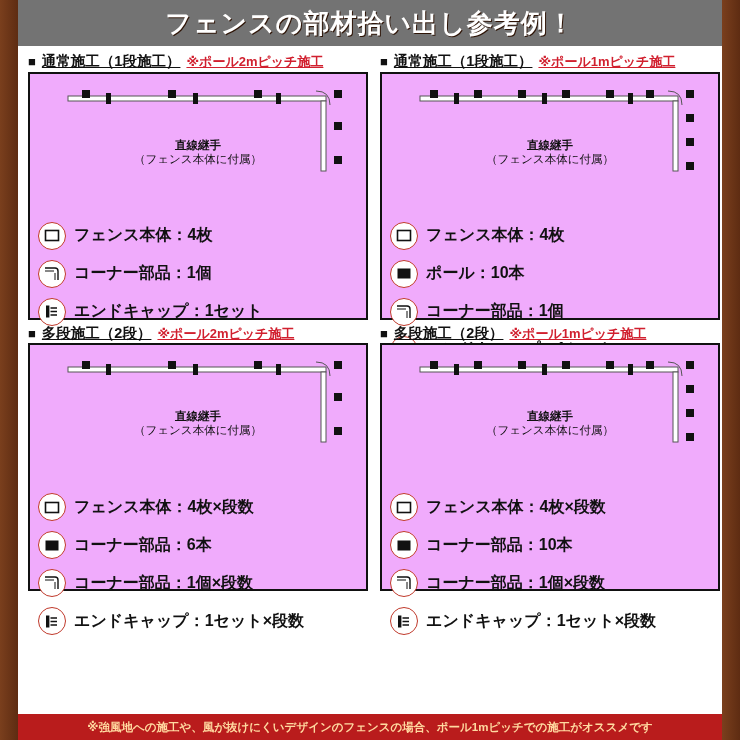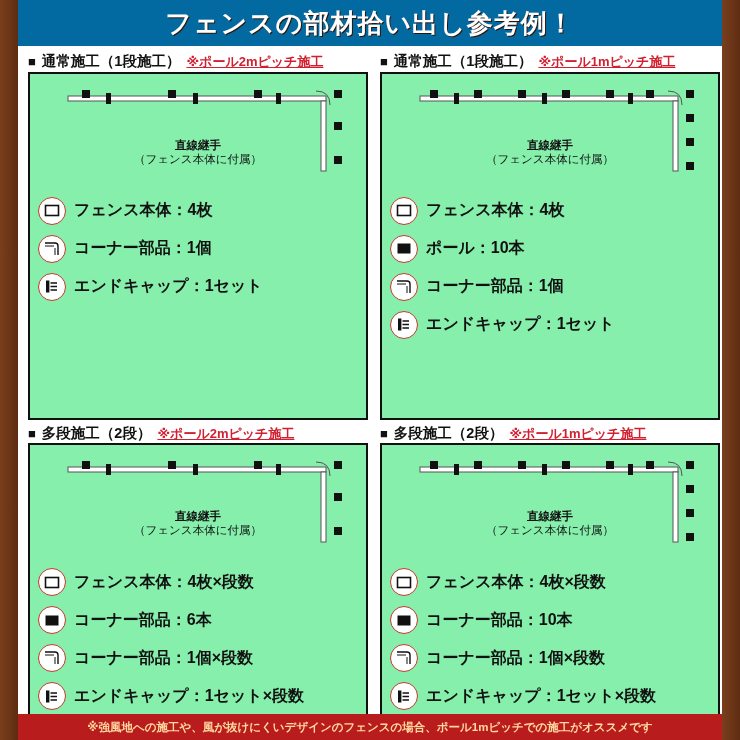--- a/index.html
+++ b/index.html
@@ -17,21 +17,21 @@
   }
   .edge.left{left:0;}
   .edge.right{right:0;}
   .page{
     position:absolute;left:18px;top:0;right:18px;bottom:0;
     background:#ffffff;
   }
   
   .header{
     height:46px;
-    background:#0369a1;
+    background:#737373;
     display:flex;align-items:center;justify-content:center;
     position:relative;
   }
   .header-title{
     color:#ffffff;
     font-size:26px;
     font-weight:bold;
     letter-spacing:1px;
     text-shadow:1px 1px 0 #2e1406;
   }
@@ -46,34 +46,34 @@
   .panel-wrap{display:flex;flex-direction:column;}
   .panel-head{
     display:flex;align-items:baseline;gap:6px;
     margin-bottom:3px;
     line-height:1;
   }
   .panel-head .sq{
     font-size:13px;color:#111;
   }
   .panel-head .ttl{
-    font-size:14.5px;font-weight:bold;color:#111;
+    font-size:14.5px;font-weight:bold;color:#111;text-decoration:underline;
   }
   .panel-head .note{
     font-size:13px;font-weight:bold;color:#d1202f;
     white-space:nowrap;
     text-decoration:underline;
   }
   .panel{
     border:2px solid #111;
-    background:#86efac;
+    background:#f0abfc;
     padding:6px 8px 8px 8px;
-    height:348px;
+    height:248px;
     box-sizing:border-box;
-    display:flex;flex-direction:column;
+    display:flex;flex-direction:column;gap:25px;
   }
   
   .schematic{
     position:relative;
     height:102px;
     margin:2px 0 6px 0;
   }
   .schematic svg{display:block;}
   .sch-label{
     position:absolute;

